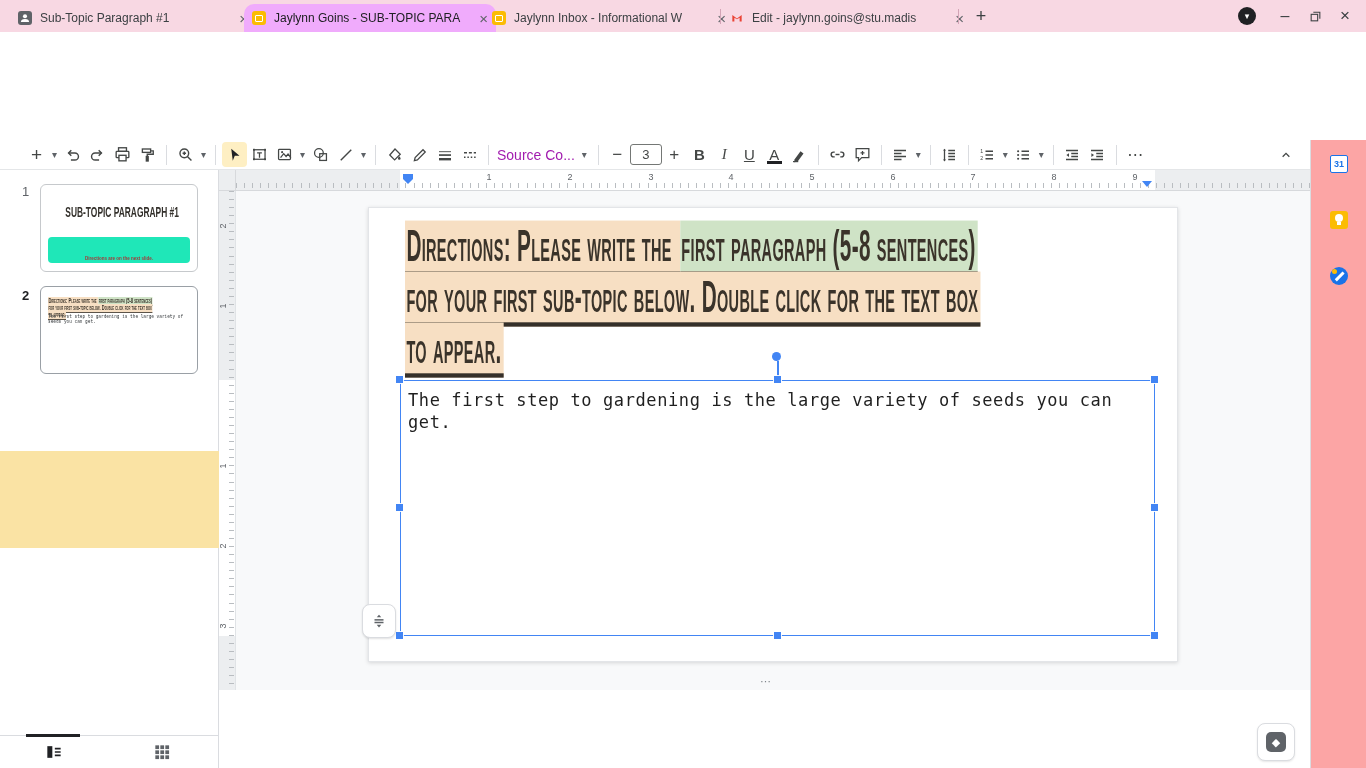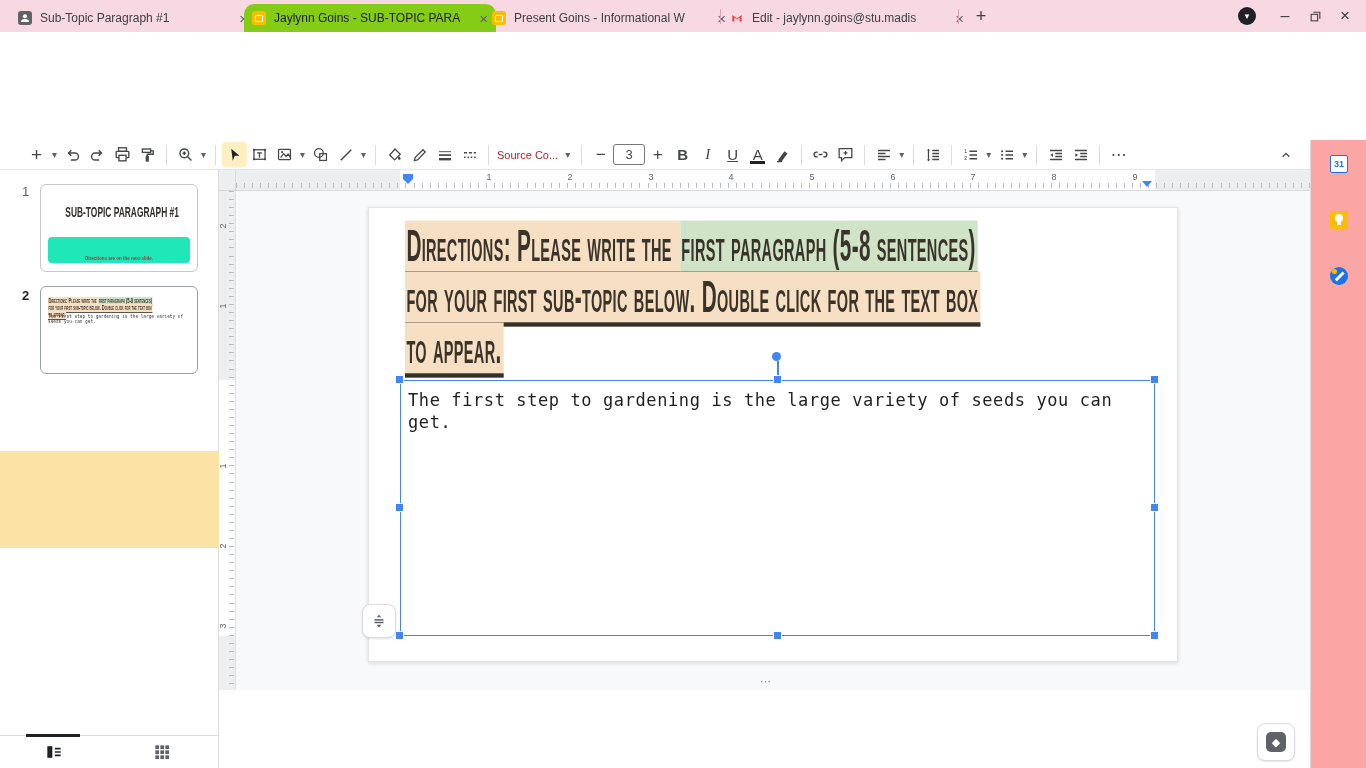--- a/index.html
+++ b/index.html
@@ -5,21 +5,21 @@
   html,body{margin:0;padding:0;background:#fff}
   #app{position:relative;width:1366px;height:768px;overflow:hidden;
        font-family:"Liberation Sans",sans-serif;color:#202124;background:#fff}
   .abs{position:absolute}
   svg{display:block}
 
   
   #tabstrip{position:absolute;left:0;top:0;width:1366px;height:32px;background:#f8d8e3}
   .tab{position:absolute;top:4px;height:28px;display:flex;align-items:center;gap:8px;
        padding:0 8px;font-size:12px;color:#3c4043;overflow:hidden;white-space:nowrap}
-  .tab.active{background:#84cc16;border-radius:10px 10px 0 0;color:#202124}
+  .tab.active{background:#f0abfc;border-radius:10px 10px 0 0;color:#202124}
   .tab .ttl{flex:1;overflow:hidden}
   .tclose{font-size:15px;color:#5f6368;flex:0 0 auto;cursor:pointer}
   .tabsep{position:absolute;top:9px;width:1px;height:15px;background:#d3a4b6}
   .fav{width:14px;height:14px;flex:0 0 auto;border-radius:3px;position:relative}
   .fav.slides{background:#fbbc04}
   .fav.slides::after{content:"";position:absolute;left:3px;top:4px;width:6px;height:5px;border:1.5px solid #fff;border-radius:1px}
   .fav.person{background:#5f6368}
   .winbtn{position:absolute;top:6px;width:22px;height:20px;display:flex;align-items:center;justify-content:center;color:#3c4043;font-size:14px}
 
   
@@ -50,21 +50,21 @@
           background:radial-gradient(circle at 35% 30%,#9adbc9 0 20%,#4d9a85 45%,#1f5b49 80%,#123b30 100%)}
 
   
   #toolbar{position:absolute;left:0;top:140px;width:1310px;height:30px;background:#fff;
            border-bottom:1px solid #e4e6e8;display:flex;align-items:center;padding-left:24px;box-sizing:border-box}
   .tb{width:25px;height:25px;border-radius:4px;display:flex;align-items:center;justify-content:center;
       color:#444746;flex:0 0 auto}
   .tb.active{background:#feefc3}
   .caret{width:11px;height:25px;display:flex;align-items:center;justify-content:center;color:#5f6368;font-size:10px;flex:0 0 auto}
   .sep{width:1px;height:20px;background:#dadce0;margin:0 6px;flex:0 0 auto}
-  .tlabel{font-size:11px;color:#b91c1c}
+  .tlabel{font-size:14px;color:#a21caf}
   #fontsel{display:flex;align-items:center;gap:4px;padding:0 2px;flex:0 0 auto}
   #fontsize{width:30px;height:19px;border:1px solid #747775;border-radius:3px;display:flex;
             align-items:center;justify-content:center;font-size:13px;color:#444746;flex:0 0 auto}
   .fmt{font-size:15px;color:#444746;width:25px;height:25px;display:flex;align-items:center;justify-content:center;flex:0 0 auto}
   .abar{position:relative}
   .abar::after{content:"";position:absolute;left:5px;bottom:3px;width:15px;height:3px;background:#202124}
 
   
   #filmstrip{position:absolute;left:0;top:170px;width:219px;height:565px;background:#fff;
              border-right:1px solid #dadce0;box-sizing:border-box}
@@ -150,21 +150,21 @@
       <span class="ttl">Sub-Topic Paragraph #1</span>
       <span class="tclose">×</span>
     </div>
     <div class="tab active" style="left:244px;width:236px">
       <span class="fav slides"></span>
       <span class="ttl">Jaylynn Goins - SUB-TOPIC PARA</span>
       <span class="tclose">×</span>
     </div>
     <div class="tab" style="left:484px;width:234px">
       <span class="fav slides"></span>
-      <span class="ttl">Present Goins - Informational W</span>
+      <span class="ttl">Jaylynn Inbox - Informational W</span>
       <span class="tclose">×</span>
     </div>
     <div class="tabsep" style="left:720px"></div>
     <div class="tab" style="left:722px;width:234px">
       <span class="fav">
         <svg width="14" height="14" viewBox="0 0 24 24">
             <path d="M4 18V7l8 6 8-6v11h-3.5v-6.5L12 14 7.5 11.5V18z" fill="#ea4335"></path>
           </svg>
       </span>
       <span class="ttl">Edit - jaylynn.goins@stu.madis</span>

